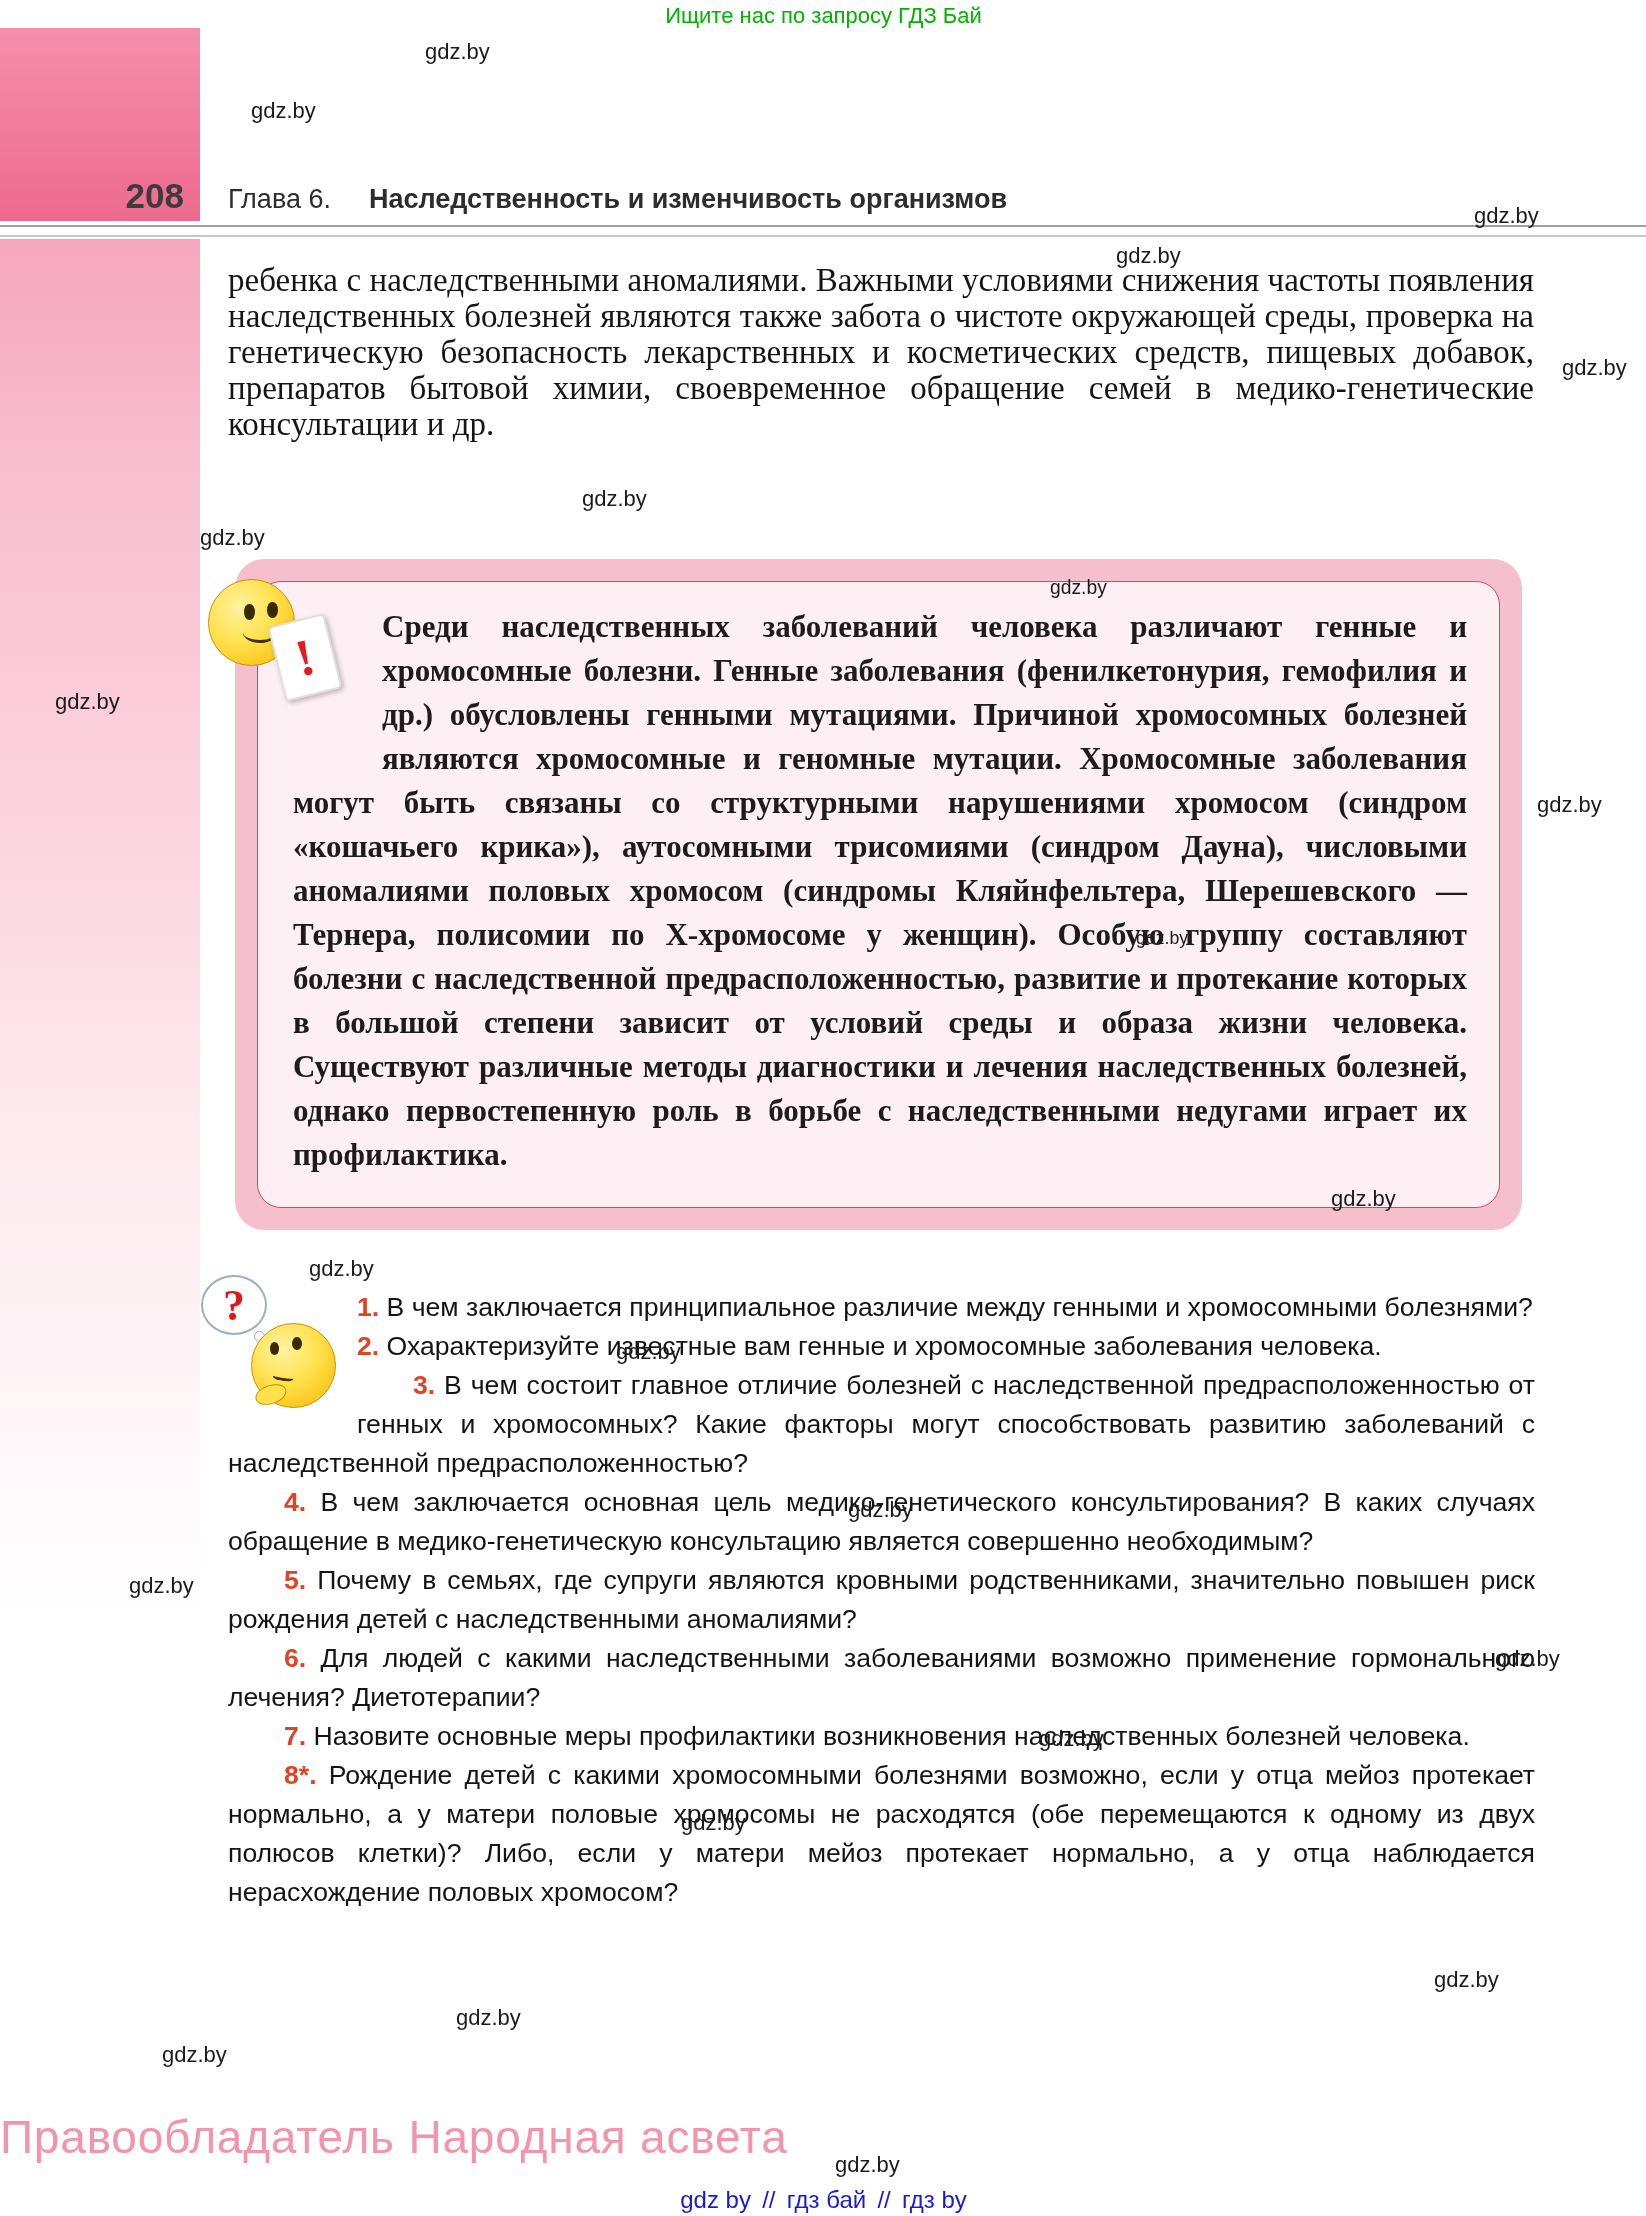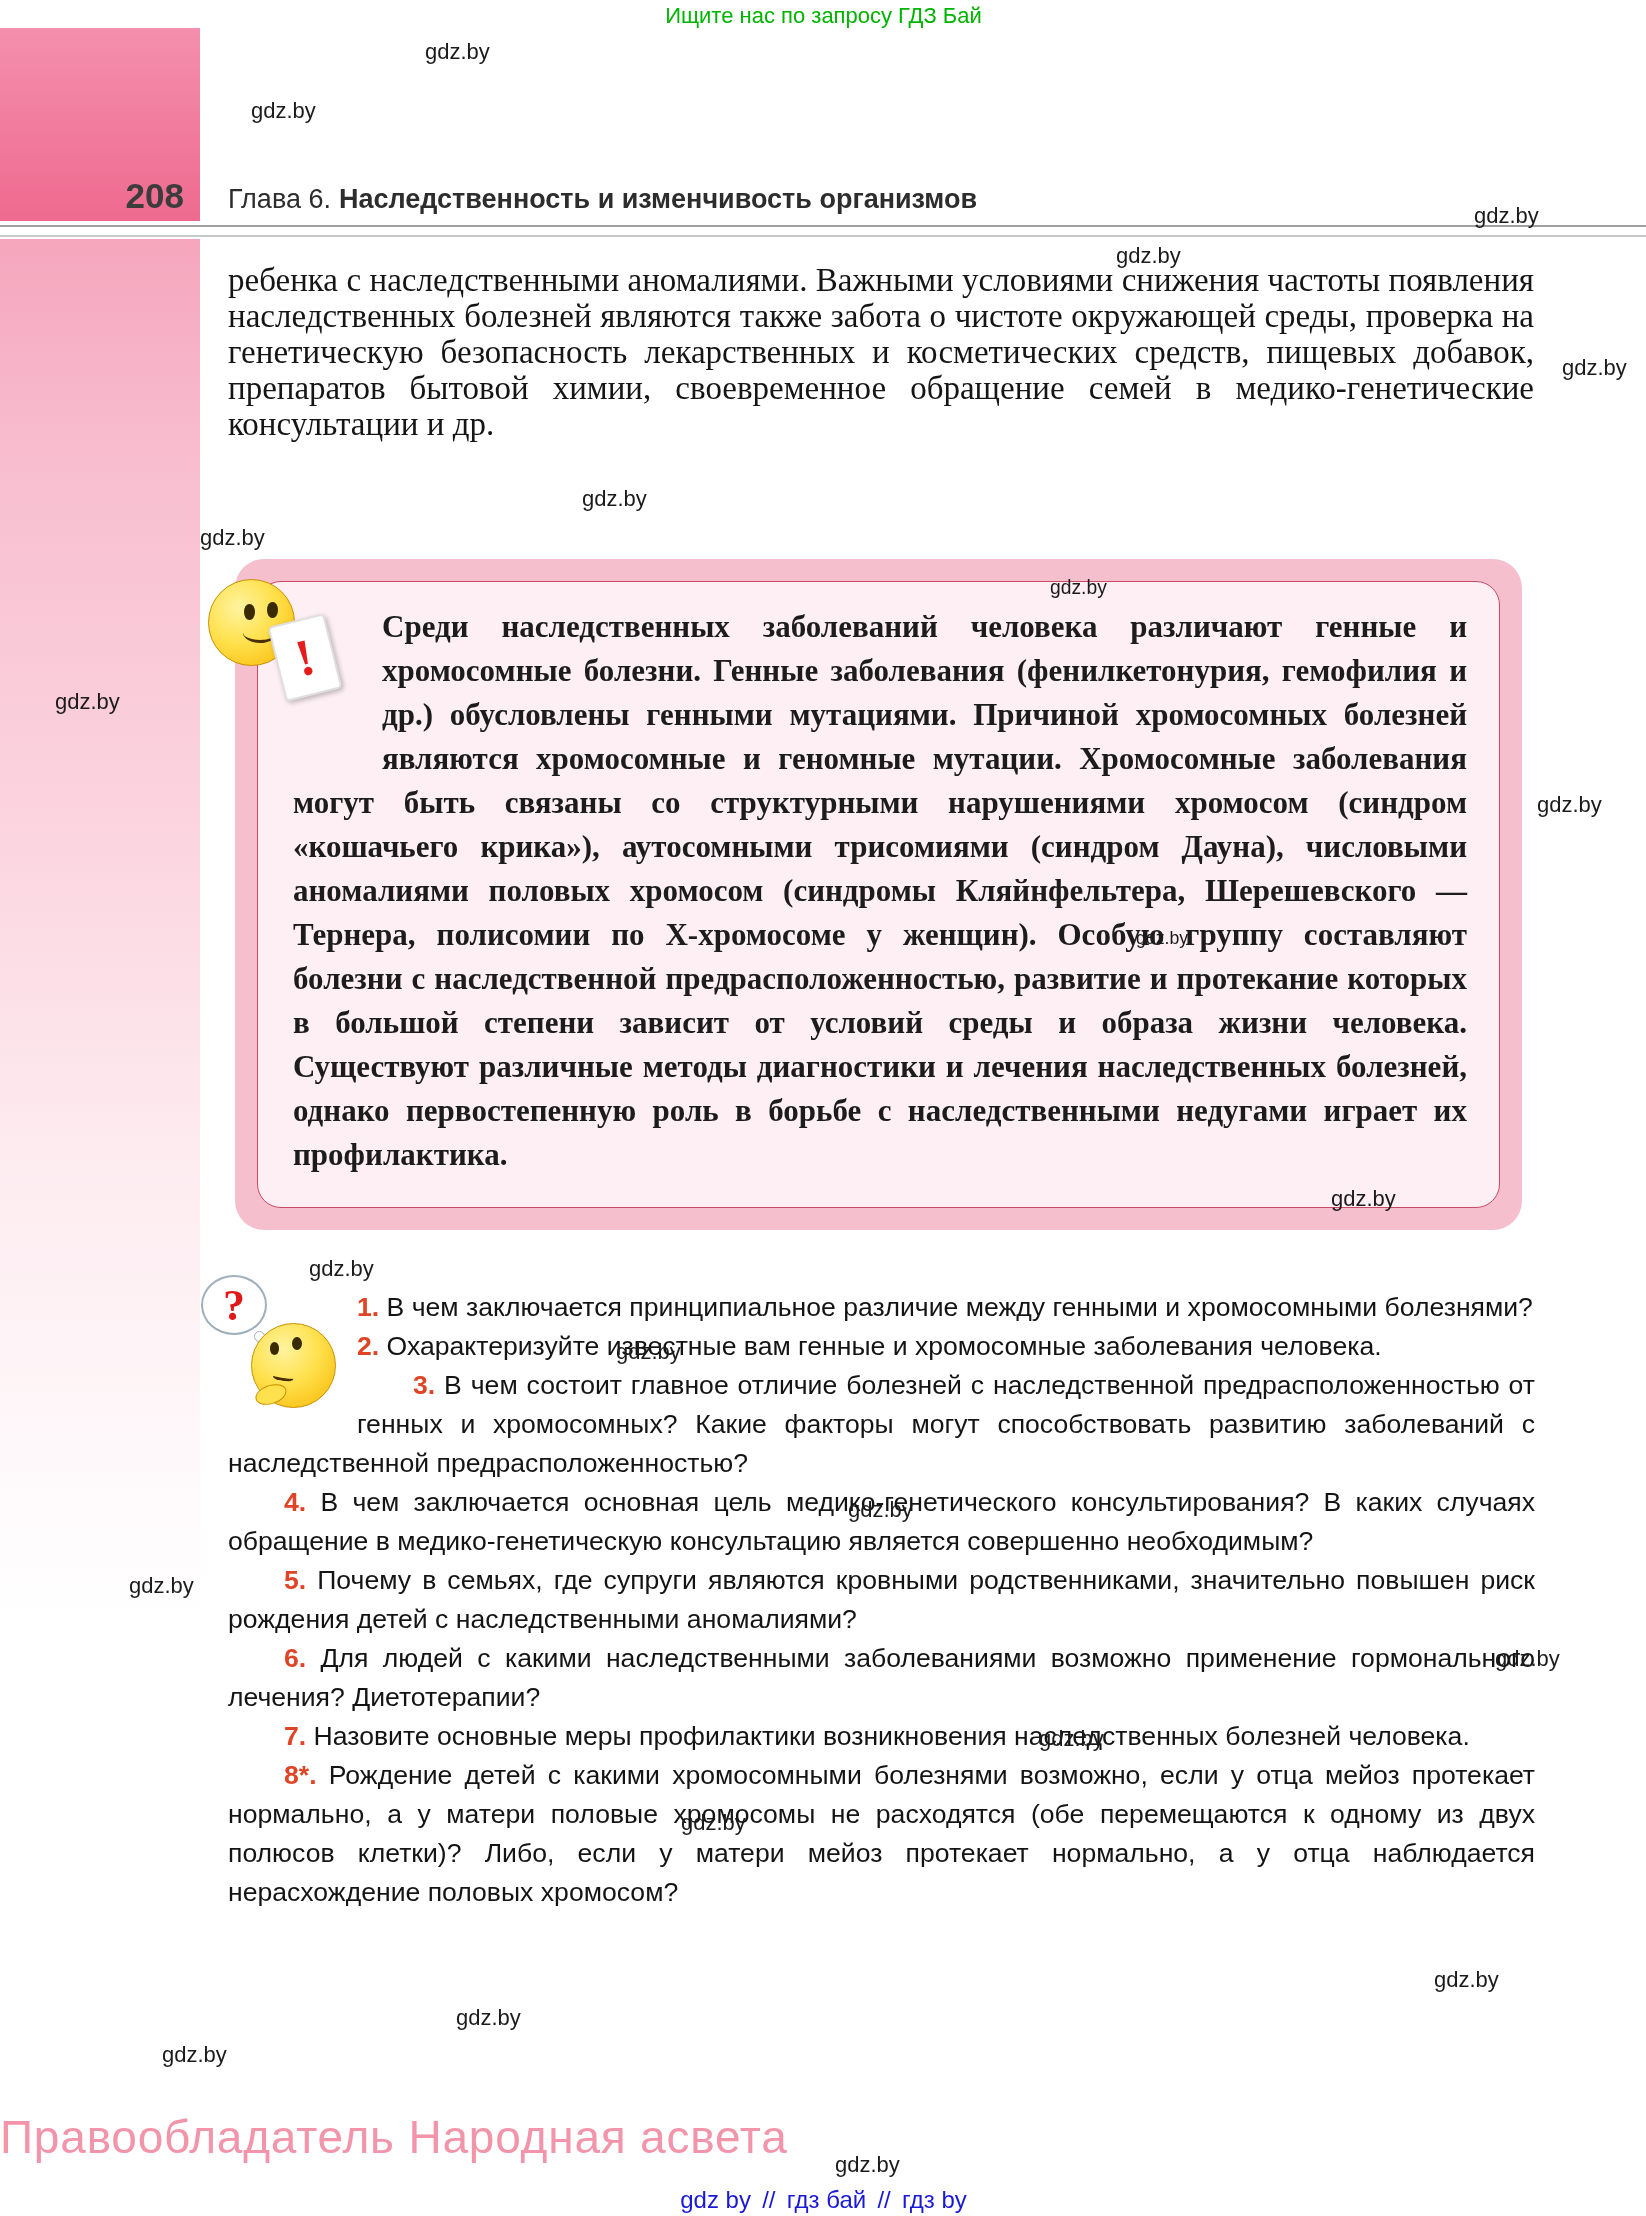--- a/index.html
+++ b/index.html
@@ -41,21 +41,21 @@
   }
   .rule{position:absolute;left:0;width:100%;}
   .rule-1{top:225px;height:2.4px;background:#a0a0a0;}
   .rule-2{top:235px;height:1.6px;background:#c8c8c8;}
   
   .chapter-header{
     position:absolute;left:228px;top:184px;width:1306px;
     font-size:27px;color:#2d2d2d;white-space:nowrap;
   }
   .chapter-label{font-weight:400;margin-right:8px;}
-  .chapter-title{font-weight:700;}
+  .chapter-title{font-weight:700;margin-left:30px;}
   
   .intro{
     position:absolute;left:228px;top:262px;width:1306px;
     font-family:"Liberation Serif",serif;font-size:33px;line-height:36px;
     text-align:justify;color:var(--text_dark);
   }
   
   .summary-box{
     position:absolute;left:235px;top:559px;width:1287px;height:671px;
     background:var(--box_outer);border-radius:29px;padding:22px;z-index:1;

